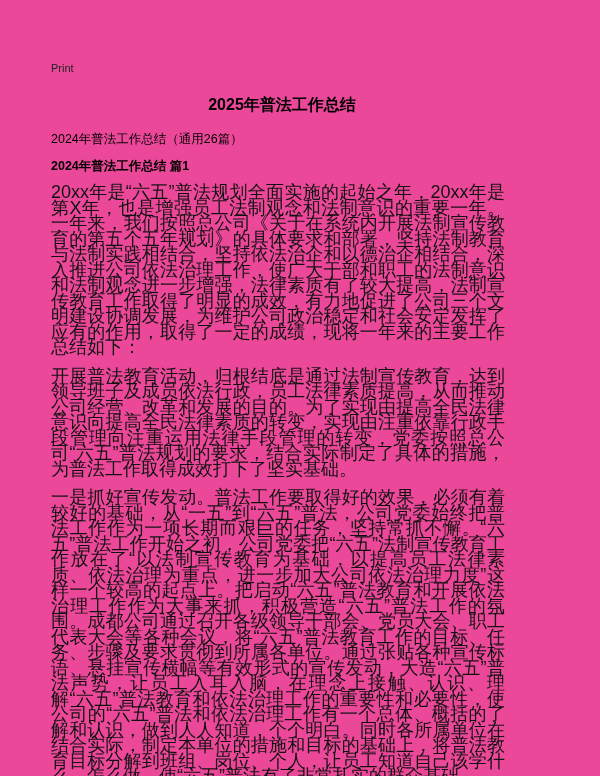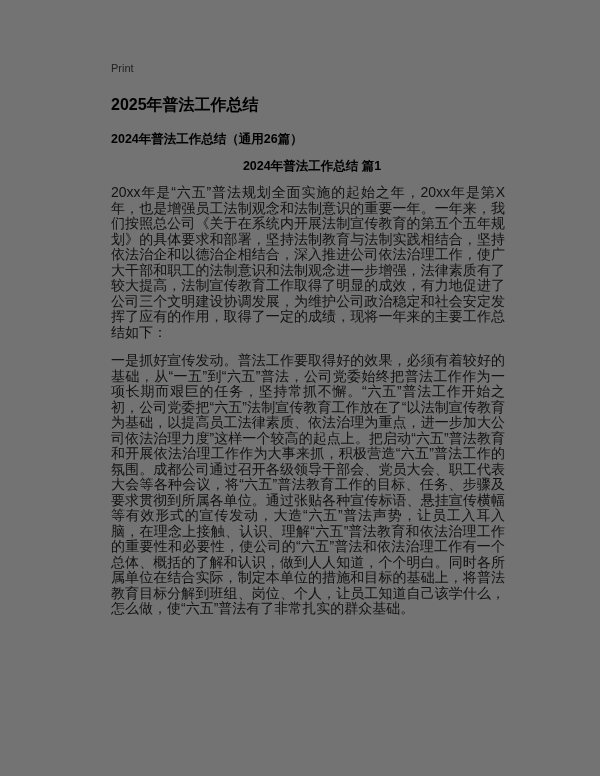--- a/index.html
+++ b/index.html
@@ -11,55 +11,55 @@
     width: 600px;
     height: 776px;
     overflow: hidden;
     font-family: "Liberation Sans", "DejaVu Sans", sans-serif;
     color: #111111;
   }
   .page {
     box-sizing: border-box;
     width: 600px;
     height: 776px;
-    padding: 62px 87px 0 111px;
-    background: #737373;
+    padding: 62px 87px 0 51px;
+    background: #ec4899;
   }
   .print-label {
     font-size: 11px;
     line-height: 13px;
     margin: 0 0 20px 0;
     color: #222222;
   }
   .doc-title {
     font-size: 16px;
     line-height: 20px;
     font-weight: 700;
-    text-align: left;
+    text-align: center;
     margin: 0 0 16px 0;
     color: #000000;
   }
   .doc-subtitle {
     font-size: 12.5px;
     line-height: 16px;
-    font-weight: 700;
+    font-weight: 400;
     text-align: left;
     margin: 0 0 11px 0;
     color: #000000;
   }
   .section-heading {
     font-size: 12.5px;
     line-height: 16px;
     font-weight: 700;
-    text-align: center;
+    text-align: left;
     margin: 0 0 11px 0;
     color: #000000;
   }
   .para {
-    font-size: 14px;
+    font-size: 18px;
     line-height: 15.5px;
     text-align: justify;
     text-justify: inter-ideograph;
     margin: 0 8px 13px 0;
     color: #111111;
     word-break: break-all;
   }
 </style>
 </head>
 <body>
@@ -70,17 +70,18 @@
 
   <h1 class="doc-title">2025年普法工作总结</h1>
 
   <h2 class="doc-subtitle">2024年普法工作总结（通用26篇）</h2>
 
   <h3 class="section-heading">2024年普法工作总结 篇1</h3>
 
   <p class="para">20xx年是“六五”普法规划全面实施的起始之年，20xx年是第X年，也是增强员工法制观念和法制意识的重要一年。一年来，我们按照总公司《关于在系统内开展法制宣传教育的第五个五年规划》的具体要求和部署，坚持法制教育与法制实践相结合，坚持依法治企和以德治企相结合，深入推进公司依法治理工作，使广大干部和职工的法制意识和法制观念进一步增强，法律素质有了较大提高，法制宣传教育工作取得了明显的成效，有力地促进了公司三个文明建设协调发展，为维护公司政治稳定和社会安定发挥了应有的作用，取得了一定的成绩，现将一年来的主要工作总结如下：</p>
 
 
+  <p class="para">开展普法教育活动，归根结底是通过法制宣传教育，达到领导班子及成员依法行政，员工法律素质提高，从而推动公司经营、改革和发展的目的。为了实现由提高全民法律意识向提高全民法律素质的转变，实现由注重依靠行政手段管理向注重运用法律手段管理的转变，党委按照总公司“六五”普法规划的要求，结合实际制定了具体的措施，为普法工作取得成效打下了坚实基础。</p>
 
   <p class="para">一是抓好宣传发动。普法工作要取得好的效果，必须有着较好的基础，从“一五”到“六五”普法，公司党委始终把普法工作作为一项长期而艰巨的任务，坚持常抓不懈。“六五”普法工作开始之初，公司党委把“六五”法制宣传教育工作放在了“以法制宣传教育为基础，以提高员工法律素质、依法治理为重点，进一步加大公司依法治理力度”这样一个较高的起点上。把启动“六五”普法教育和开展依法治理工作作为大事来抓，积极营造“六五”普法工作的氛围。成都公司通过召开各级领导干部会、党员大会、职工代表大会等各种会议，将“六五”普法教育工作的目标、任务、步骤及要求贯彻到所属各单位。通过张贴各种宣传标语、悬挂宣传横幅等有效形式的宣传发动，大造“六五”普法声势，让员工入耳入脑，在理念上接触、认识、理解“六五”普法教育和依法治理工作的重要性和必要性，使公司的“六五”普法和依法治理工作有一个总体、概括的了解和认识，做到人人知道，个个明白。同时各所属单位在结合实际，制定本单位的措施和目标的基础上，将普法教育目标分解到班组、岗位、个人，让员工知道自己该学什么，怎么做，使“六五”普法有了非常扎实的群众基础。</p>
 
 
 </div>
 
 </body></html>

